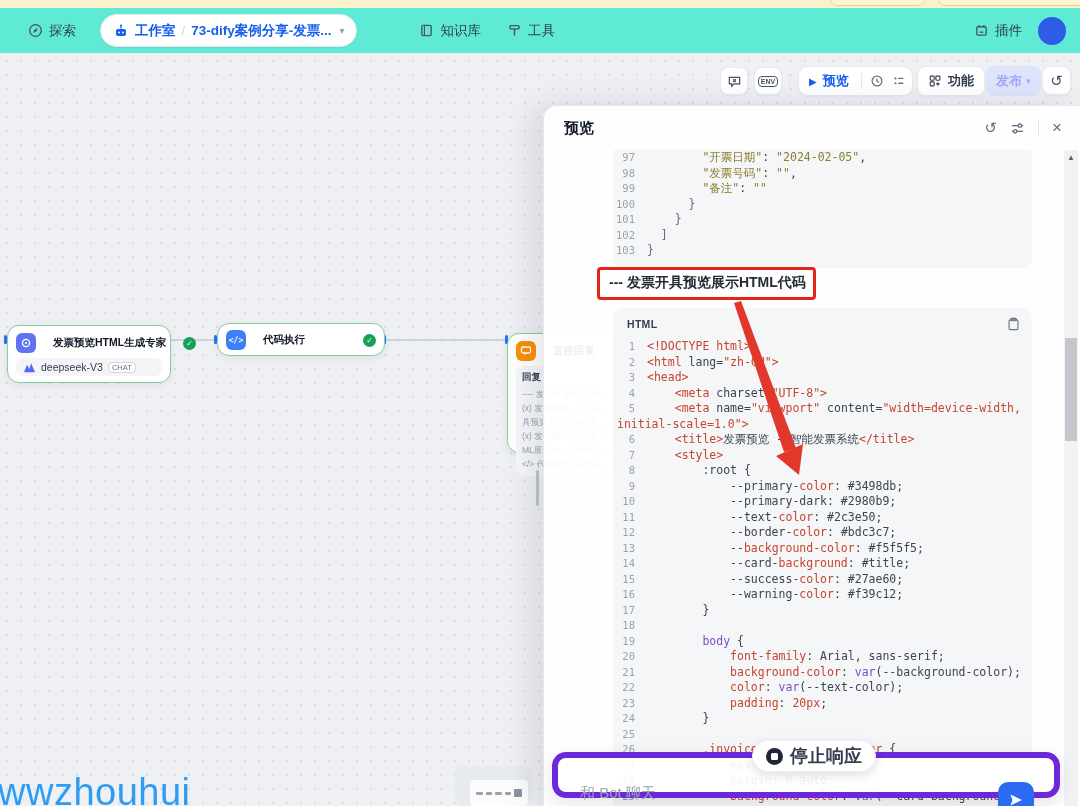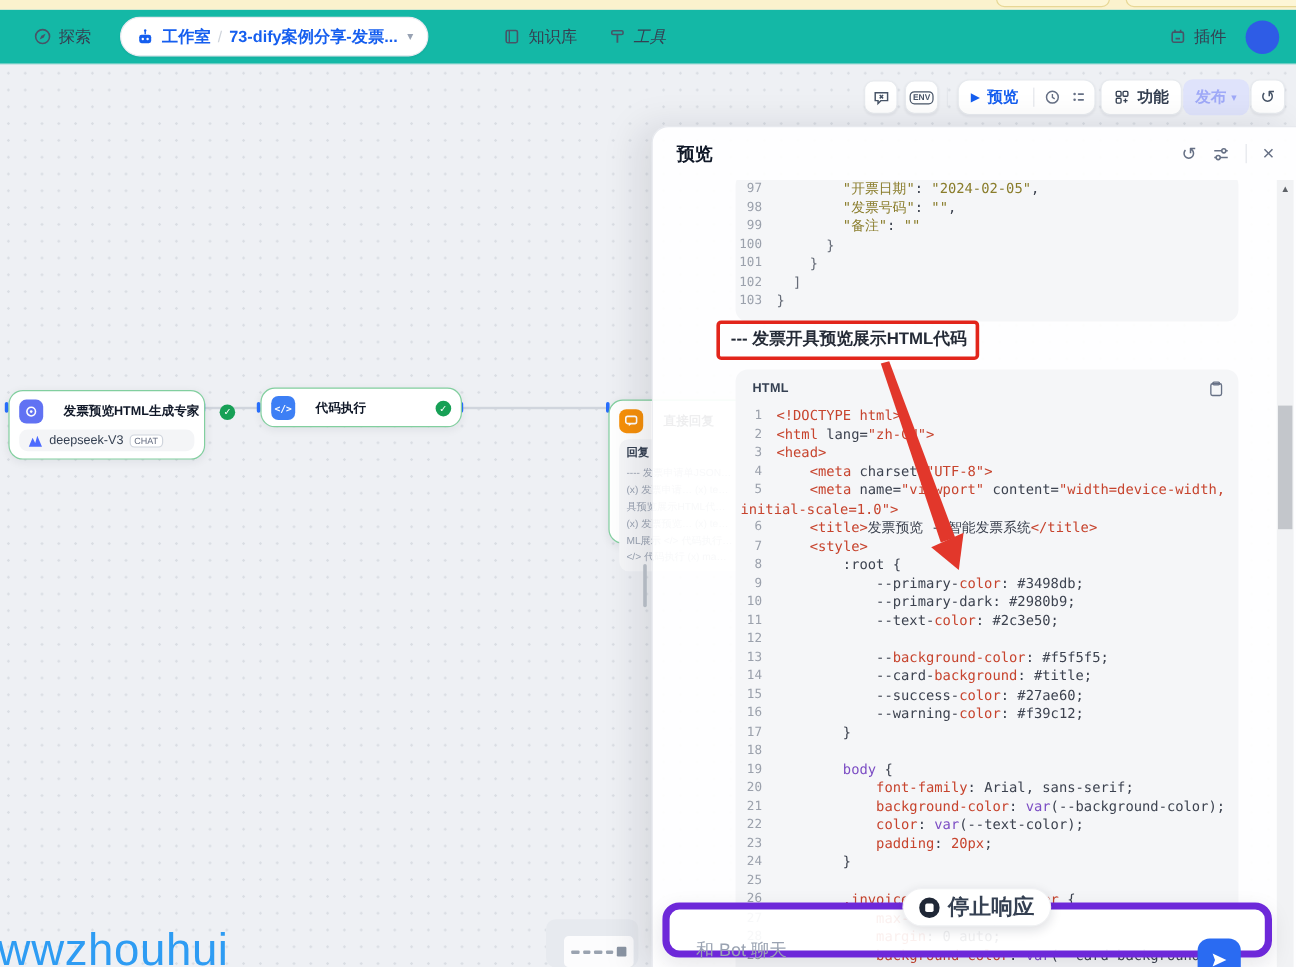--- a/index.html
+++ b/index.html
@@ -4,21 +4,21 @@
 <style>
   * { margin:0; padding:0; box-sizing:border-box; }
   html,body { font-family:"Liberation Sans","DejaVu Sans",sans-serif; }
   .screen { position:relative; width:1080px; height:806px; overflow:hidden; background:#eef0f4; }
 
   
   .topstrip { position:absolute; left:0; top:0; width:1080px; height:8px; background:#fbf2cd; z-index:6; }
   .strip-box { position:absolute; top:-8px; height:14px; border:1px solid #e7d795; border-radius:7px; background:#fdf6d6; }
 
   
-  .appbar { position:absolute; left:0; top:8px; width:1080px; height:46px; background:#14b8a6; border-bottom:1px solid #ebedf1; display:flex; align-items:center; z-index:5;text-align:right; }
+  .appbar { position:absolute; left:0; top:8px; width:1080px; height:46px; background:#5eead4; border-bottom:1px solid #ebedf1; display:flex; align-items:center; z-index:5;text-align:right; }
   .nav-item { display:flex; align-items:center; gap:6px; color:#354052; font-size:13.5px; font-weight:500; cursor:pointer; }
   .nav-item svg { display:block; }
   .studio-pill { display:flex; align-items:center; gap:6px; background:#fff; border:1px solid #e7eaf0; box-shadow:0 1px 2px rgba(16,24,40,.06); border-radius:17px; height:33px; padding:0 12px; cursor:pointer; }
   .studio-pill .blue { color:#155eef; font-weight:700; font-size:13.5px; }
   .slash { color:#cfd4dc; font-size:13px; }
   .chev { color:#98a2b3; font-size:10px; margin-left:2px; }
   .avatar { width:28px; height:28px; border-radius:50%; background:#2e5ce6; }
 
   
   .canvas { position:absolute; left:0; top:54px; width:1080px; height:752px;
@@ -133,21 +133,21 @@
       <span class="blue">73-dify案例分享-发票...</span>
       <span class="chev">▾</span>
     </div>
     <div class="nav-item" style="margin-left:62px;">
       <svg width="15" height="15" viewBox="0 0 16 16">
           <rect x="3" y="2.5" width="10" height="11" rx="1.5" fill="none" stroke="#475467" stroke-width="1.4"></rect>
           <line x1="5.8" y1="2.5" x2="5.8" y2="13.5" stroke="#475467" stroke-width="1.2"></line>
         </svg>
       <span>知识库</span>
     </div>
-    <div class="nav-item" style="margin-left:26px;font-style:italic;">
+    <div class="nav-item" style="margin-left:26px;">
       <svg width="15" height="15" viewBox="0 0 16 16">
           <rect x="3" y="2.8" width="10" height="3.4" rx="1.2" fill="none" stroke="#475467" stroke-width="1.4"></rect>
           <line x1="8" y1="6.2" x2="8" y2="13.4" stroke="#475467" stroke-width="1.6"></line>
         </svg>
       <span>工具</span>
     </div>
     <div style="margin-left:auto;display:flex;align-items:center;gap:16px;margin-right:14px;">
       <div class="nav-item">
         <svg width="15" height="15" viewBox="0 0 16 16">
             <rect x="3" y="4" width="10" height="9" rx="1.5" fill="none" stroke="#475467" stroke-width="1.4"></rect>
@@ -393,20 +393,21 @@
             <div class="crow">
               <span class="ln">10</span>
               <span class="cd"><span class="tk-d">            --primary-dark: #2980b9;</span></span>
             </div>
             <div class="crow">
               <span class="ln">11</span>
               <span class="cd"><span class="tk-d">            --text-</span><span class="tk-r">color</span><span class="tk-d">: #2c3e50;</span></span>
             </div>
             <div class="crow">
               <span class="ln">12</span>
+              <span class="cd"><span class="tk-d">            --border-</span><span class="tk-r">color</span><span class="tk-d">: #bdc3c7;</span></span>
             </div>
             <div class="crow">
               <span class="ln">13</span>
               <span class="cd"><span class="tk-d">            --</span><span class="tk-r">background-color</span><span class="tk-d">: #f5f5f5;</span></span>
             </div>
             <div class="crow">
               <span class="ln">14</span>
               <span class="cd"><span class="tk-d">            --card-</span><span class="tk-r">background</span><span class="tk-d">: #title;</span></span>
             </div>
             <div class="crow">

